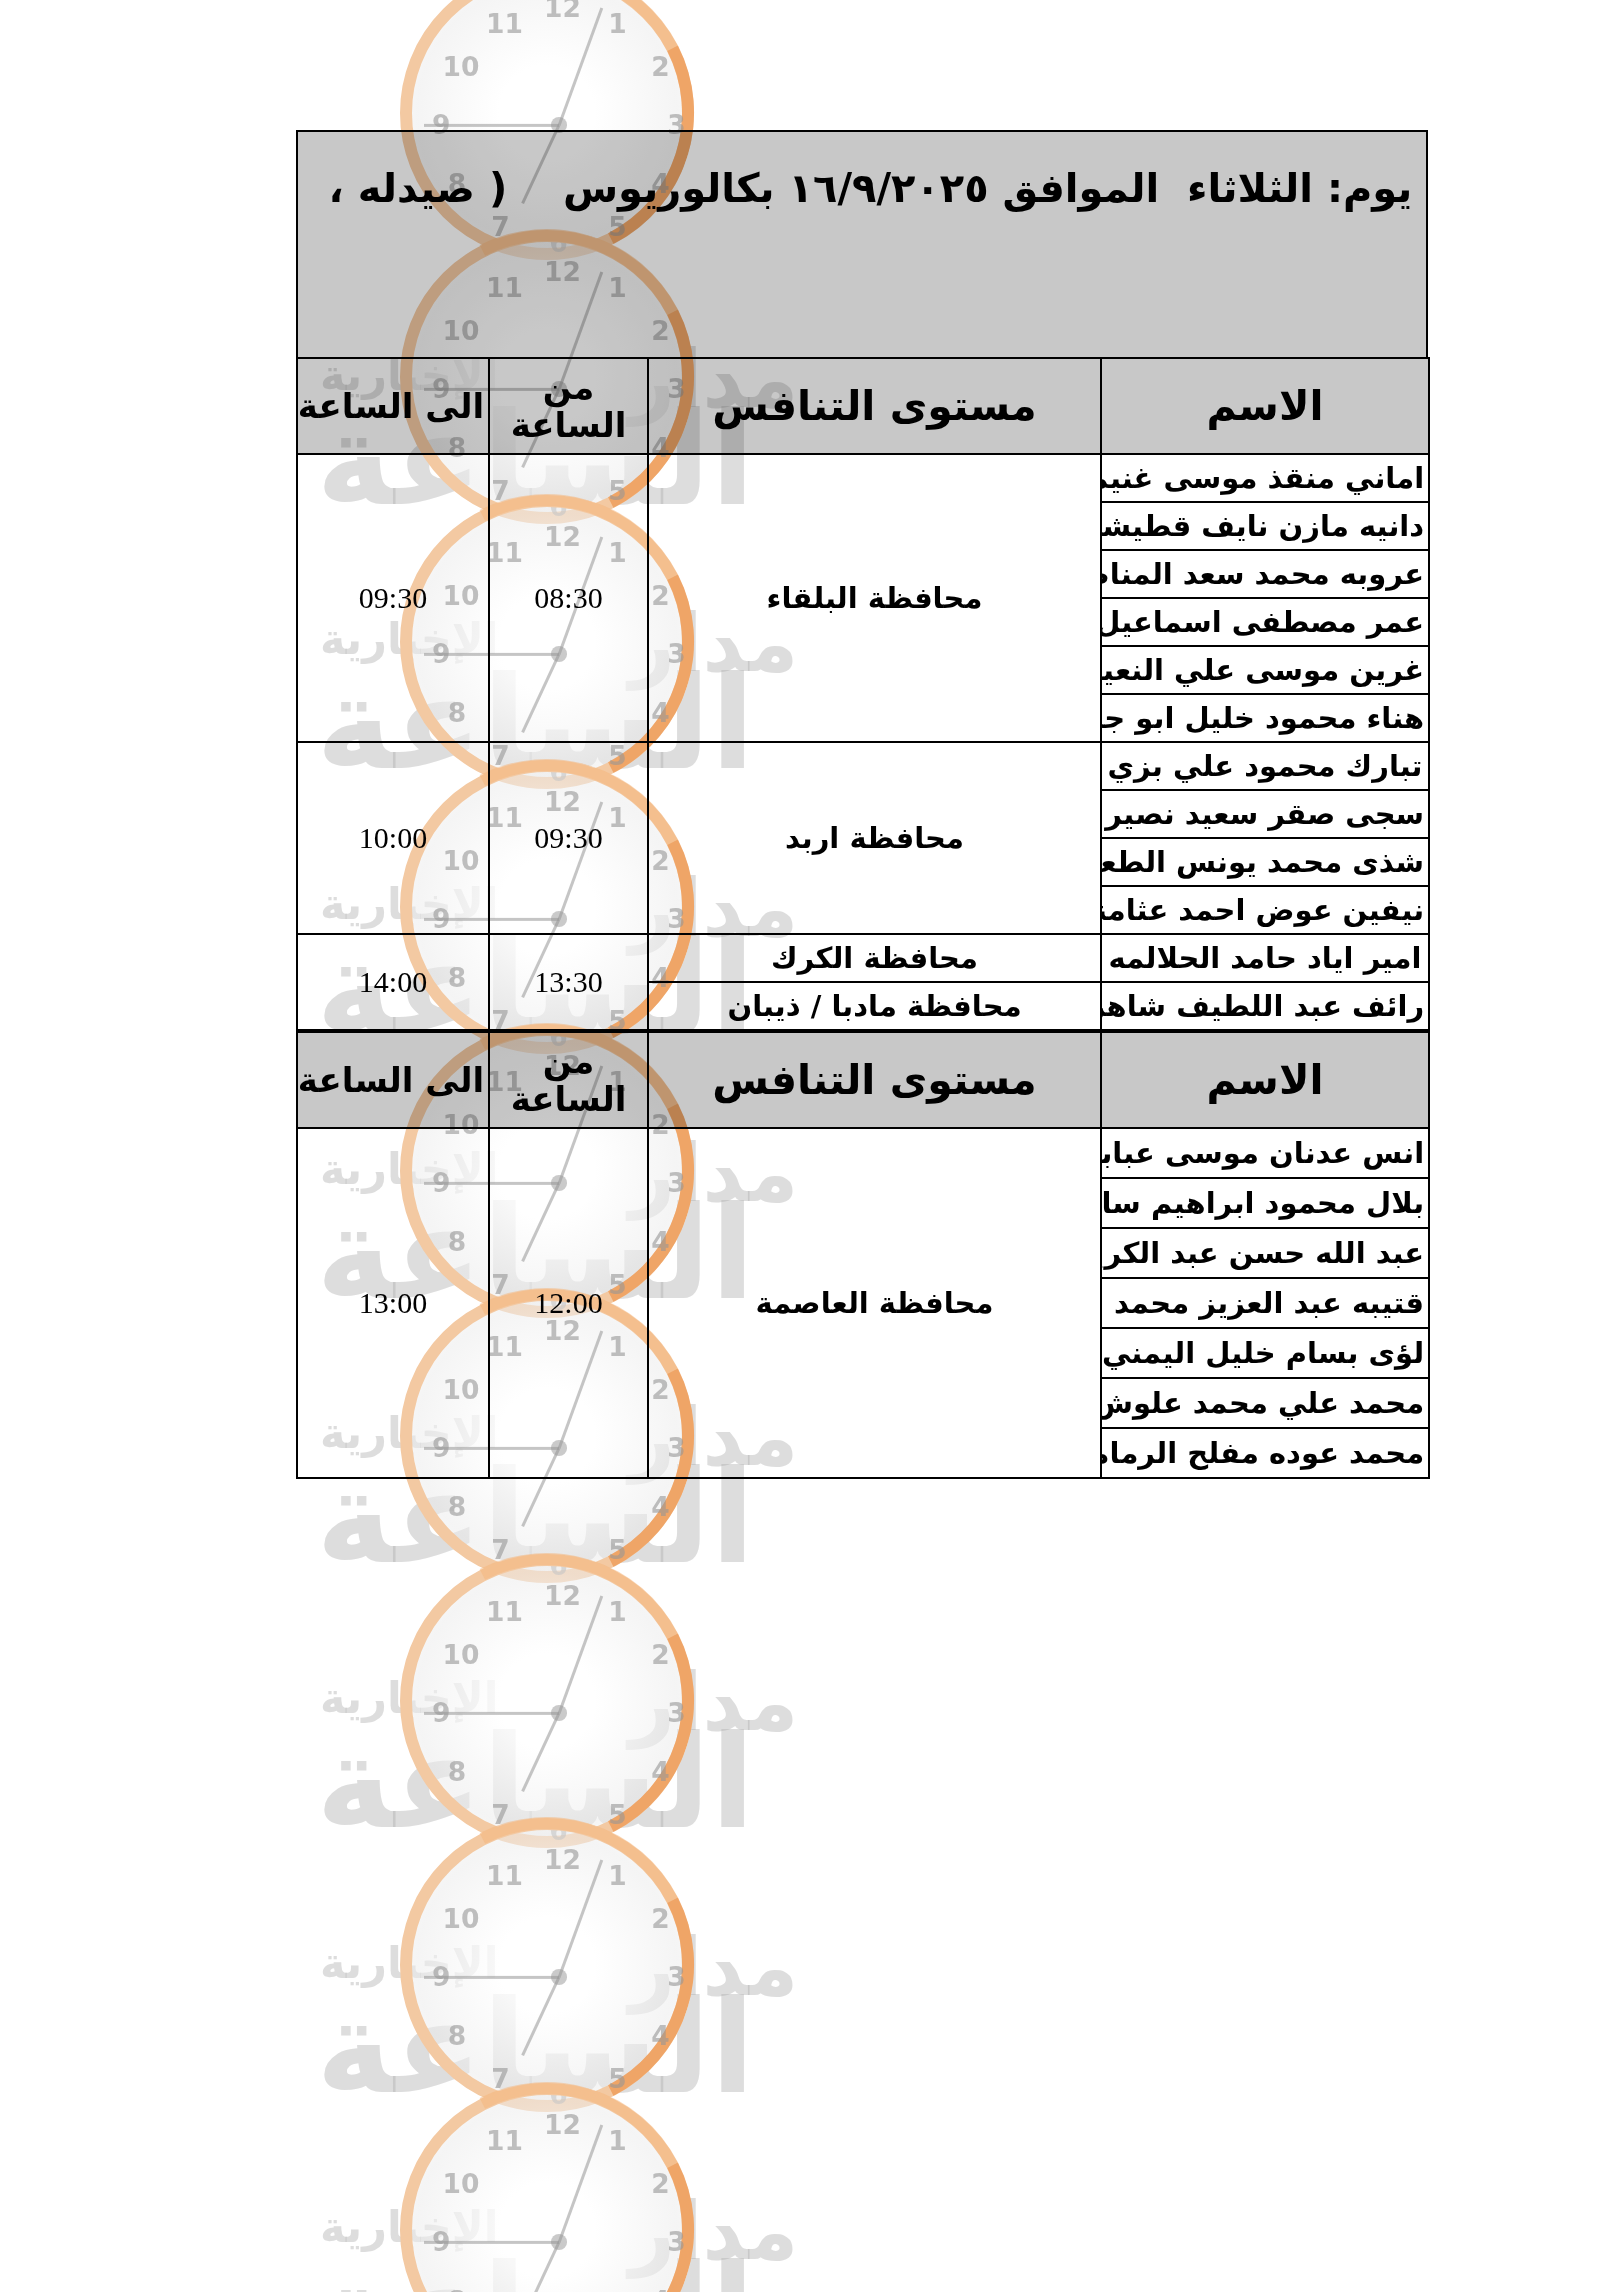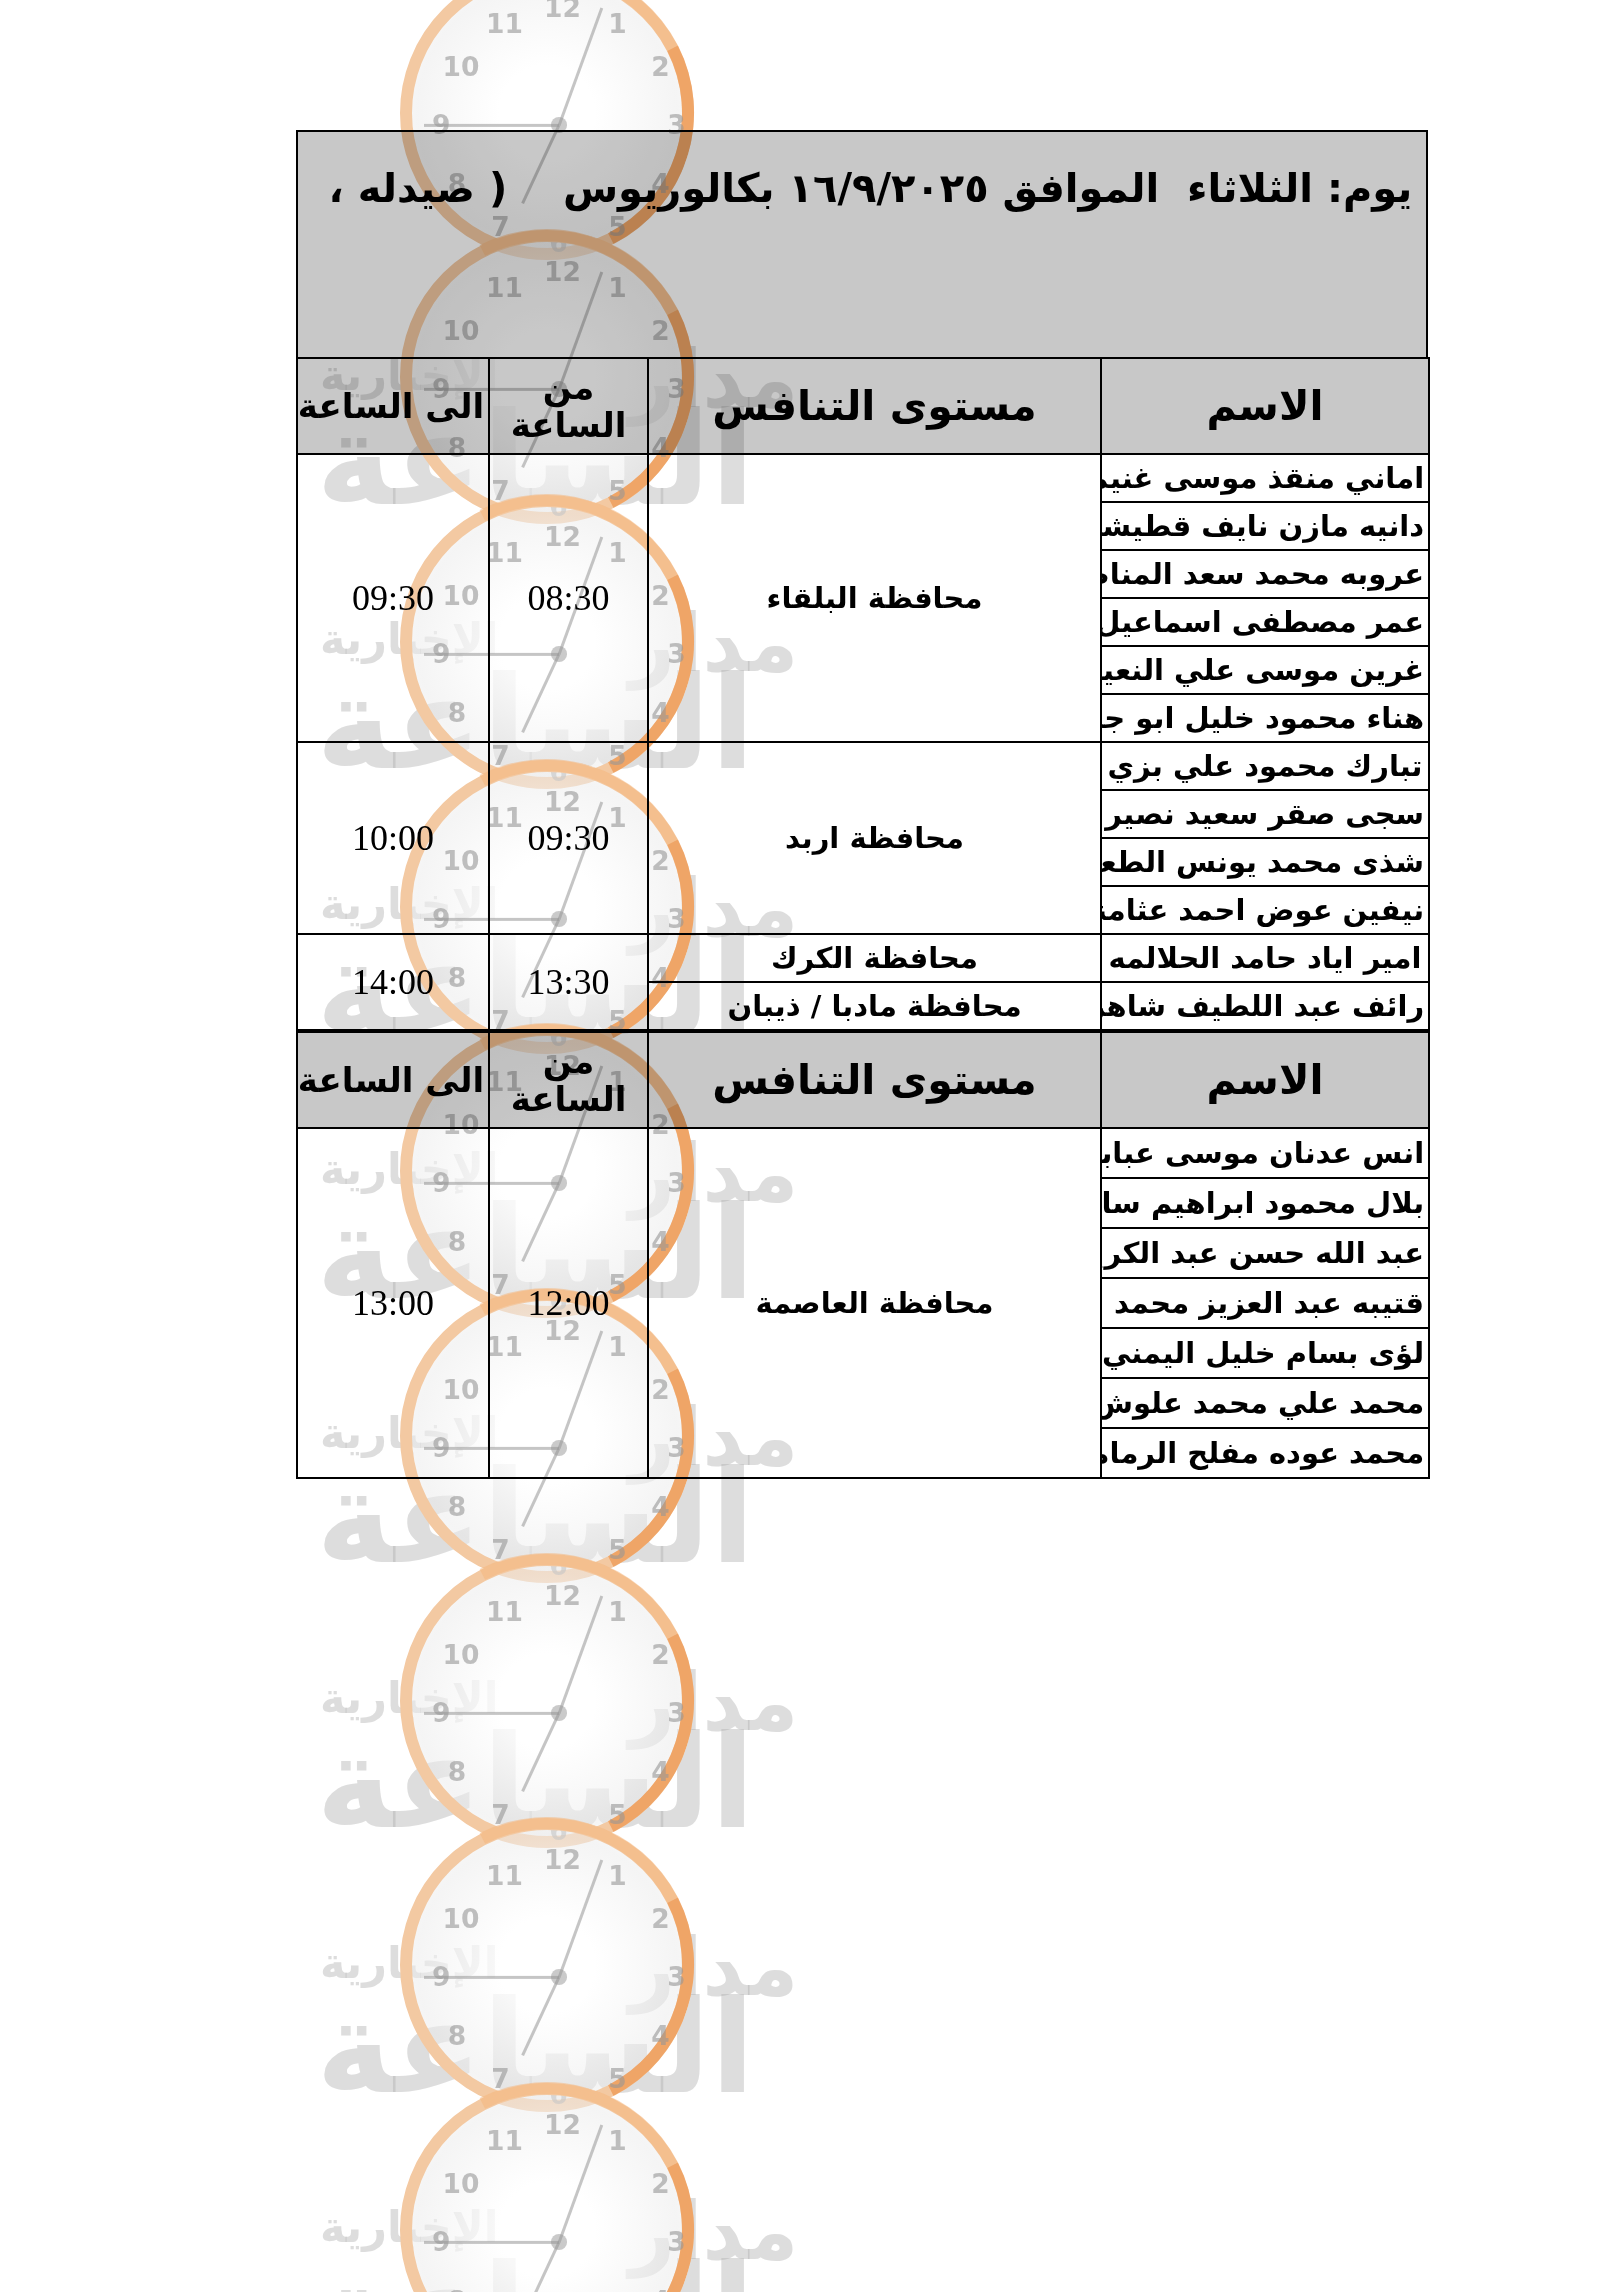--- a/index.html
+++ b/index.html
@@ -79,21 +79,21 @@
     font-weight:bold;height:96px;
   }
   .th-name,.th-level{font-size:41px;}
   .th-hour{font-size:34px;line-height:1.12;}
   .th-to{white-space:nowrap;}
   .t1 td{height:48px;}
   .t2 td{height:50px;}
   td.cell-name,td.cell-level{font-weight:bold;font-size:29px;white-space:nowrap;}
   td.cell-time{
     font-family:"Liberation Serif","DejaVu Serif",serif;
-    font-weight:normal;font-size:36px;background:rgba(255,255,255,0.0);
+    font-weight:normal;font-size:30px;background:rgba(255,255,255,0.0);
   }
 </style>
 </head>
 <body>
 
 <div class="doc">
 
   <div class="wm-layer">
       <div class="wm-tile" style="top: -34px;">
         <div class="wm-clock">

